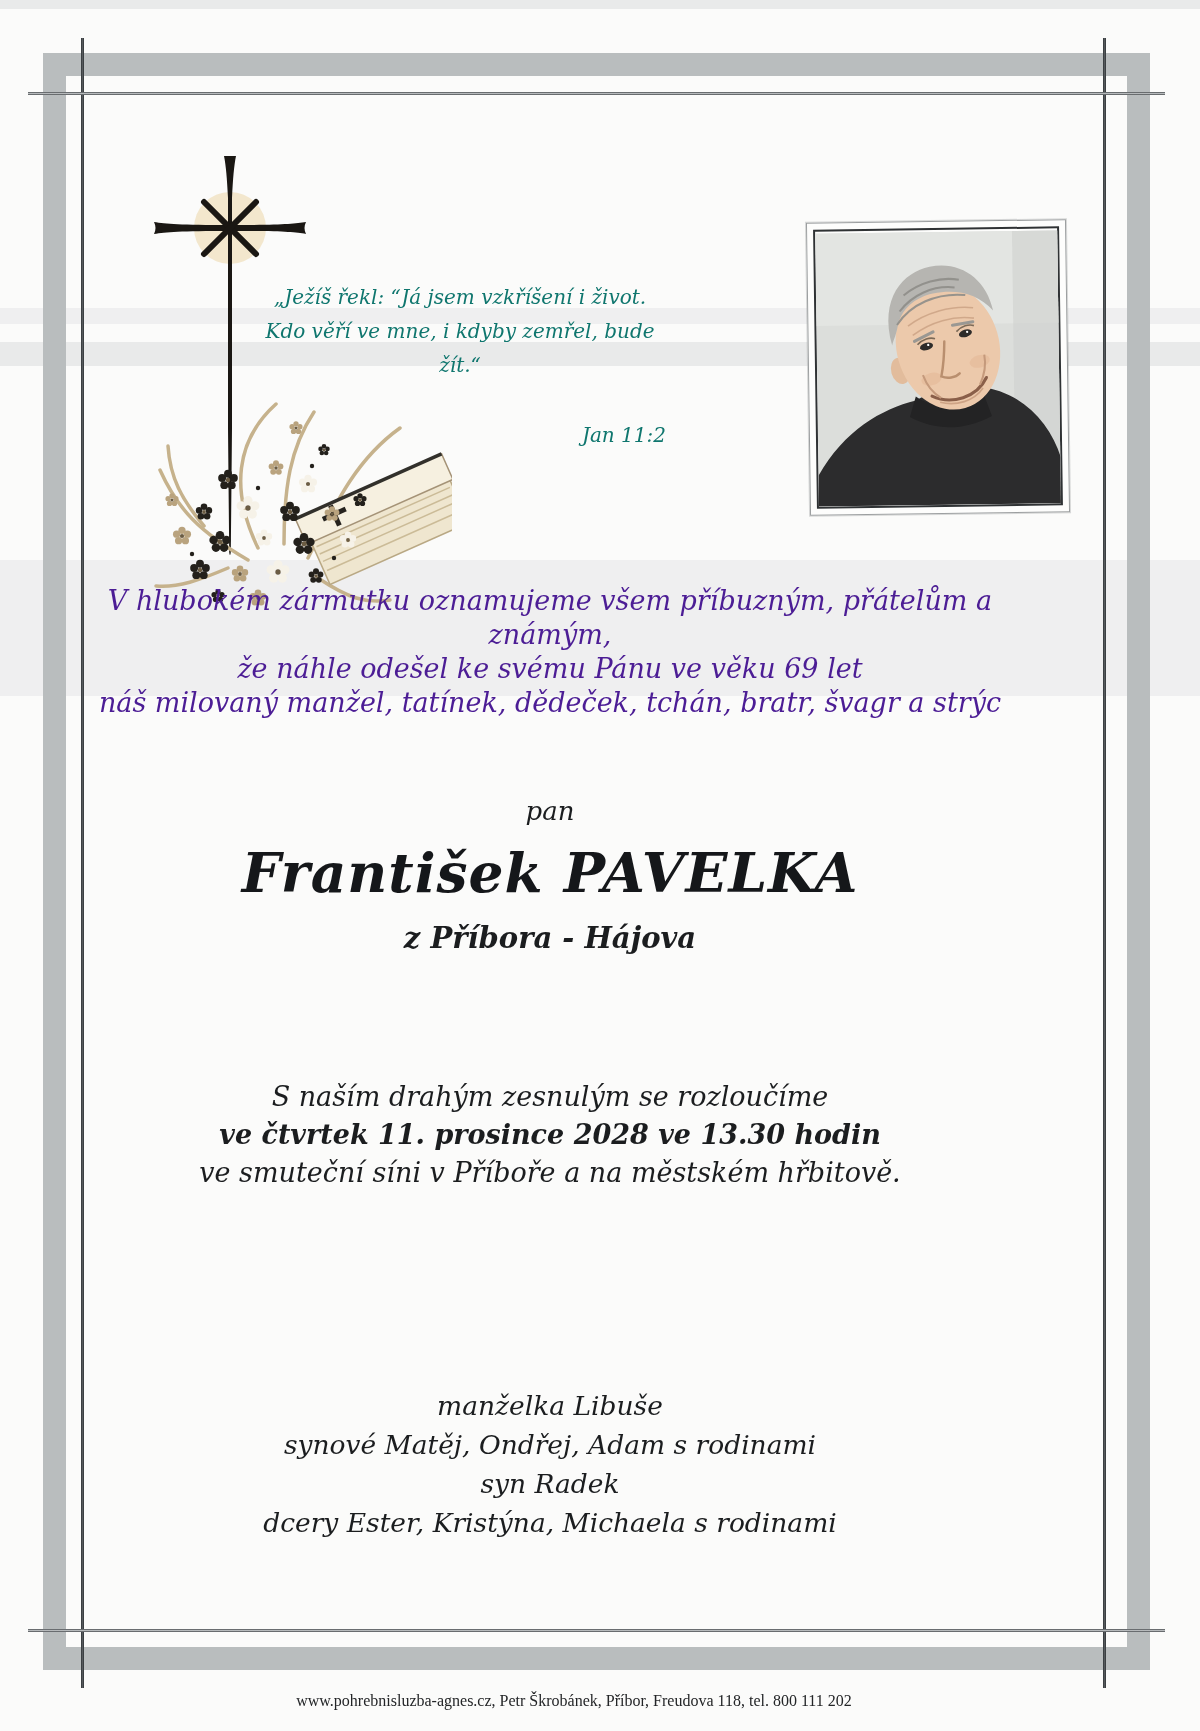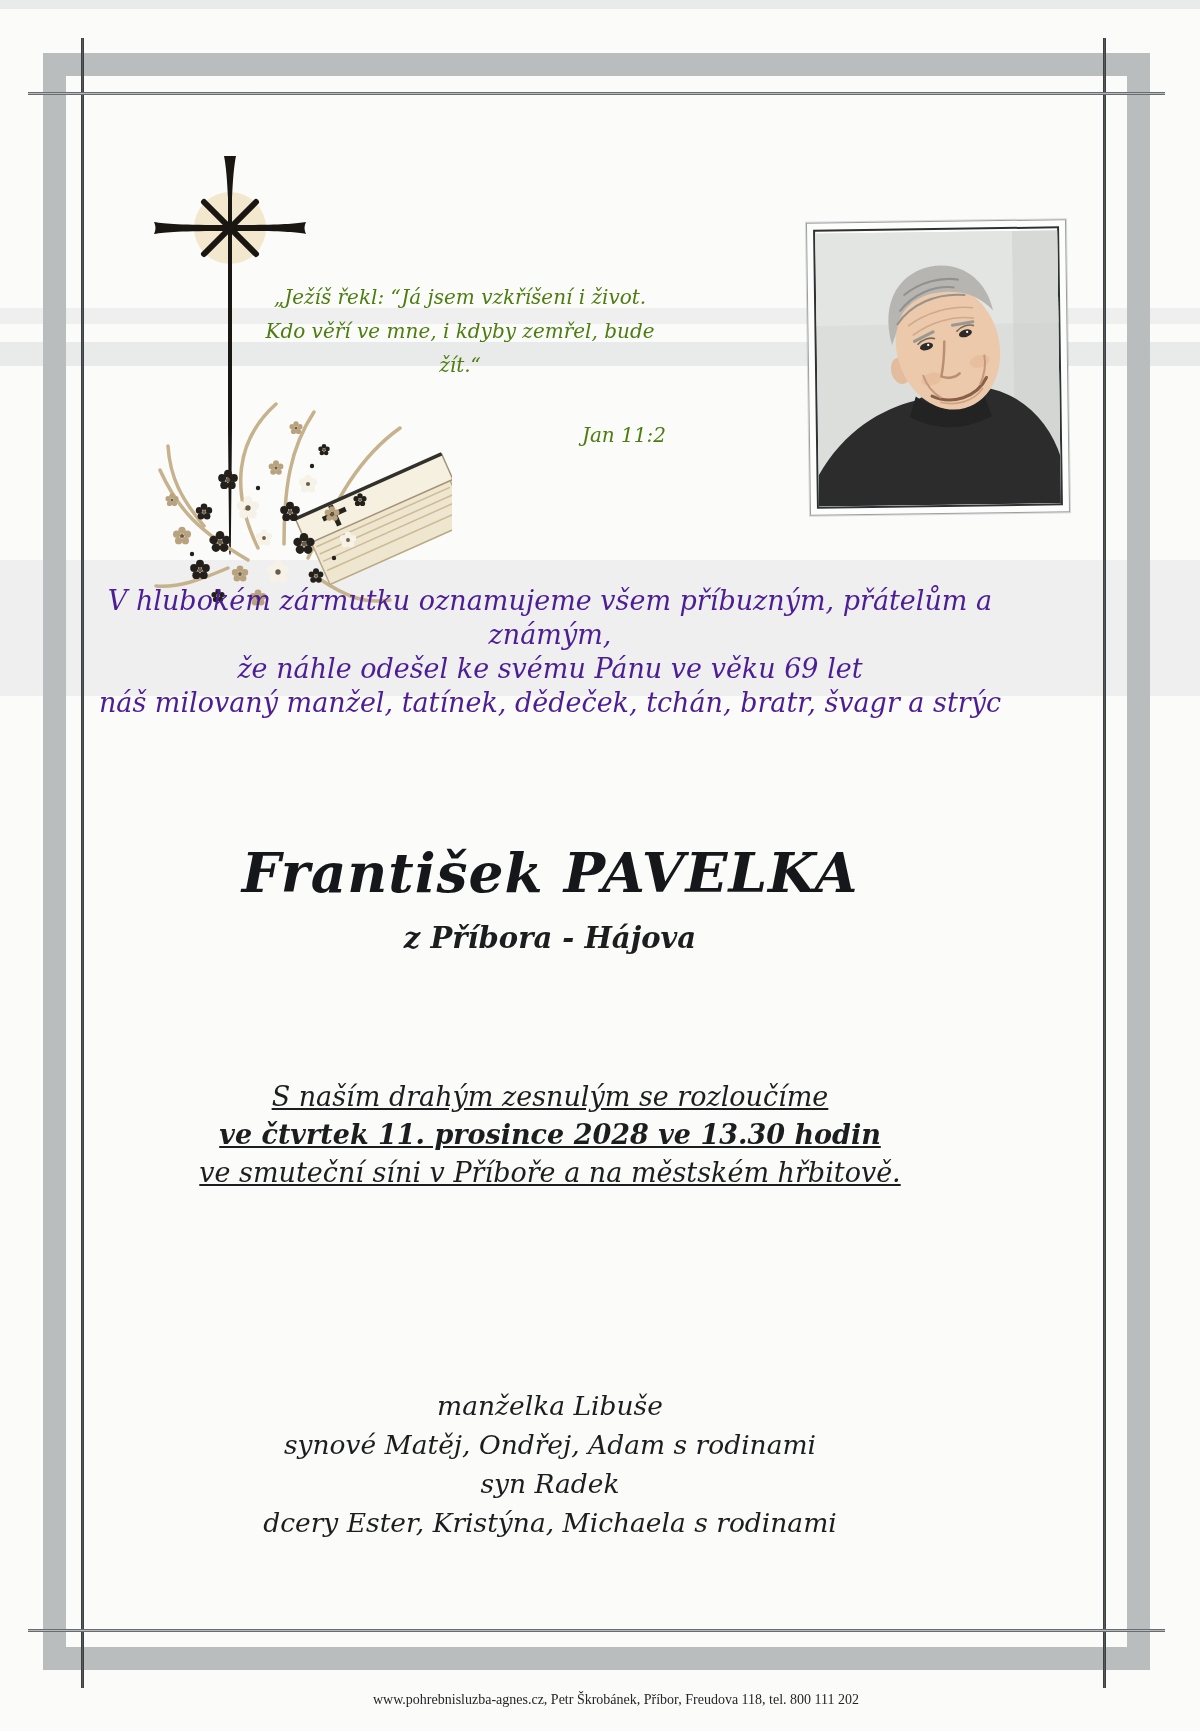--- a/index.html
+++ b/index.html
@@ -24,42 +24,42 @@
   .line-v-left  { left:81px;   top:38px;  width:3px;  height:1650px; background:linear-gradient(to right,#2f3335,#565a5d,#2f3335); }
   .line-v-right { left:1103px; top:38px;  width:3px;  height:1650px; background:linear-gradient(to right,#2f3335,#565a5d,#2f3335); }
   .line-h-top    { left:28px; top:92px;   width:1137px; height:3px; background:linear-gradient(to bottom,#43474a,#c2c5c7 55%,#34383b); }
   .line-h-bottom { left:28px; top:1629px; width:1137px; height:3px; background:linear-gradient(to bottom,#43474a,#c2c5c7 55%,#34383b); }
 
   .abs { position:absolute; }
   .center-col { left:90px; width:920px; text-align:center; }
 
   .quote {
     left:248px; top:280px; width:424px; text-align:center;
-    font-style:italic; font-size:20px; line-height:34px; color:#4d7c0f;
+    font-style:italic; font-size:20px; line-height:34px; color:#0f766e;
   }
   .quote .ref { text-align:right; padding-right:6px;margin-top:36px; }
 
   .announce { top:584px; font-style:italic; font-size:27px; line-height:34px; color:#4c1d95; }
 
   .pan    { top:796px;  font-style:italic; font-size:26px; }
   .name   { top:832px;  font-style:italic; font-weight:bold; font-size:55px; letter-spacing:1px; color:#15171a;margin-top:8px; }
   .origin { top:921px;  font-style:italic; font-weight:bold; font-size:29px; }
 
-  .farewell { top:1078px; font-style:italic; font-size:27px; line-height:38px;text-decoration:underline; }
+  .farewell { top:1078px; font-style:italic; font-size:27px; line-height:38px; }
   .farewell .bold { font-weight:bold; }
 
   .surv-head {
     top:1341px; font-style:italic; font-size:27px;
     text-decoration:underline; text-underline-offset:5px;
   }
   .surv-lines { top:1386px; font-style:italic; font-size:26.5px; line-height:39px; }
 
   .footer {
     left:0; top:1692px; width:1148px; text-align:center;
-    font-family:"Liberation Serif", serif; font-size:14px; color:#232527;padding-left:42px;
+    font-family:"Liberation Serif", serif; font-size:16px; color:#232527;
   }
 
   
   .photo {
     left:808px; top:221px; width:260px; height:293px;
     background:#fdfdfc; border:1px solid #9c9fa0;
     box-shadow:0 0 0 1px rgba(150,152,153,0.35);
     transform:rotate(-0.8deg); padding:6px; box-sizing:border-box;
   }
   .photo-inner { width:100%; height:100%; border:2px solid #2f3234; box-sizing:border-box; overflow:hidden; }
@@ -222,20 +222,21 @@
     <div>Kdo věří ve mne, i kdyby zemřel, bude žít.“</div>
     <div class="ref">Jan 11:2</div>
   </div>
 
   <div class="abs center-col announce">
     <div>V hlubokém zármutku oznamujeme všem příbuzným, přátelům a známým,</div>
     <div>že náhle odešel ke svému Pánu ve věku 69 let</div>
     <div>náš milovaný manžel, tatínek, dědeček, tchán, bratr, švagr a strýc</div>
   </div>
 
+  <div class="abs center-col pan">pan</div>
   <div class="abs center-col name">František PAVELKA</div>
   <div class="abs center-col origin">z Příbora - Hájova</div>
 
   <div class="abs center-col farewell">
     <div>S naším drahým zesnulým se rozloučíme</div>
     <div class="bold">ve čtvrtek 11.  prosince 2028 ve 13.30 hodin</div>
     <div>ve smuteční síni v Příboře a na městském hřbitově.</div>
   </div>
 
   <div class="abs center-col surv-lines">

